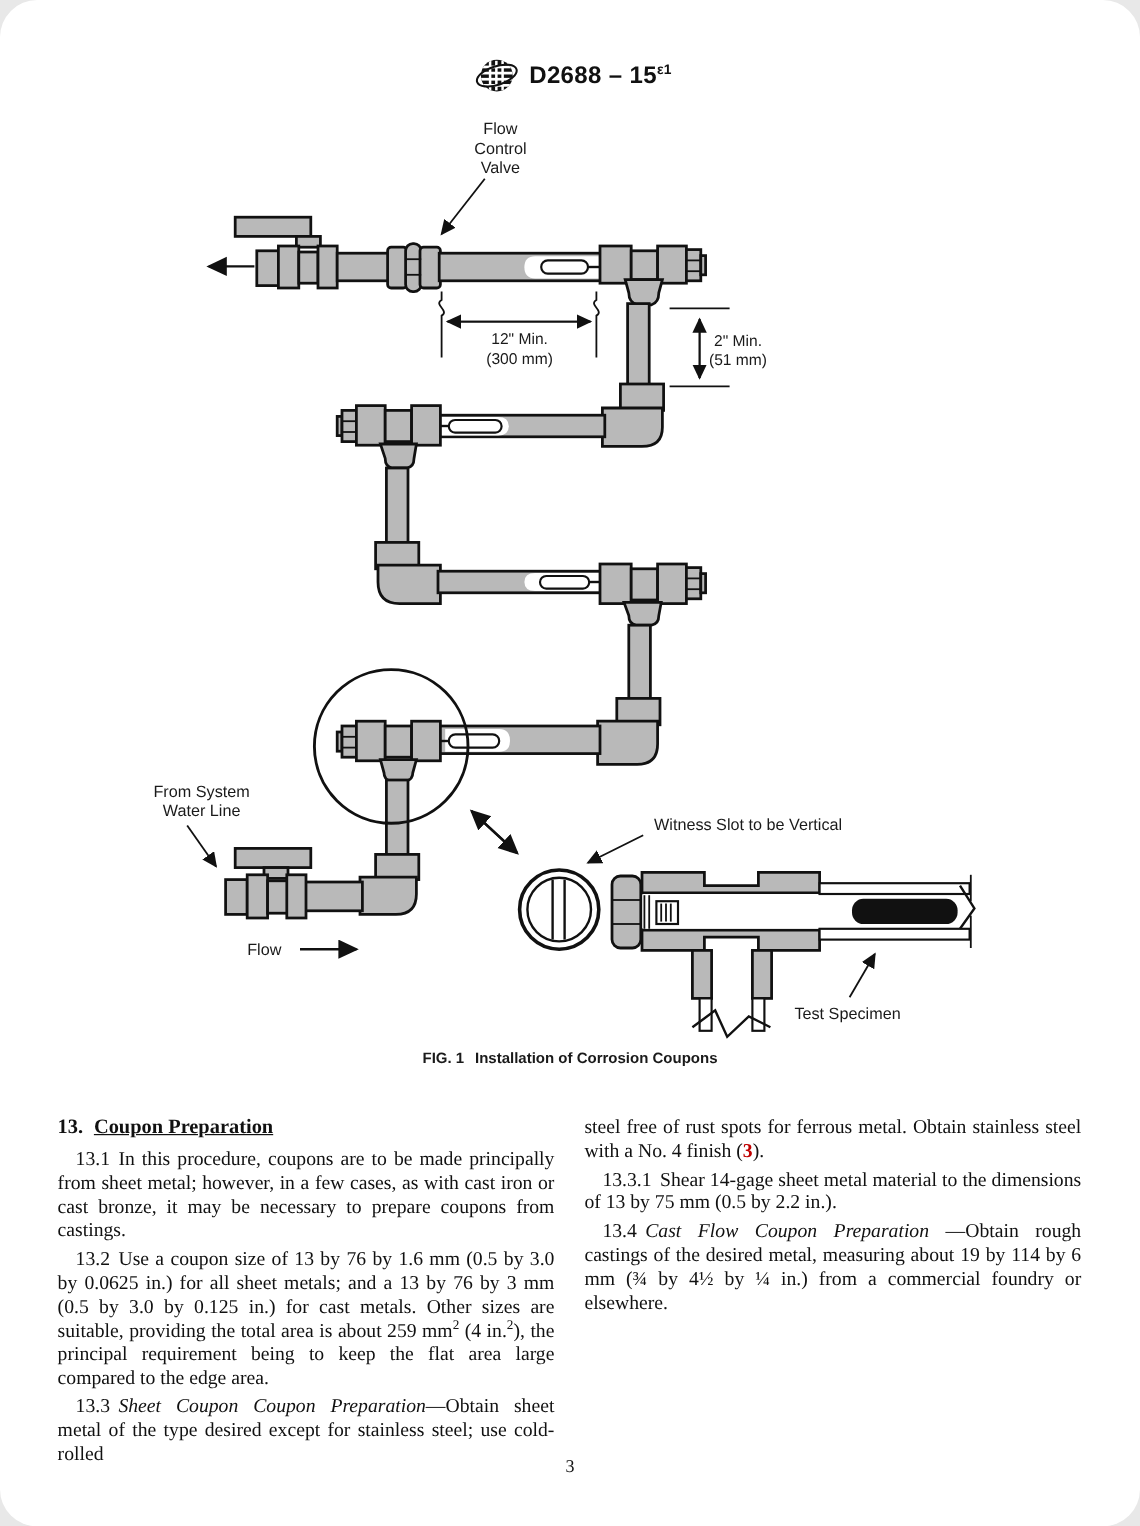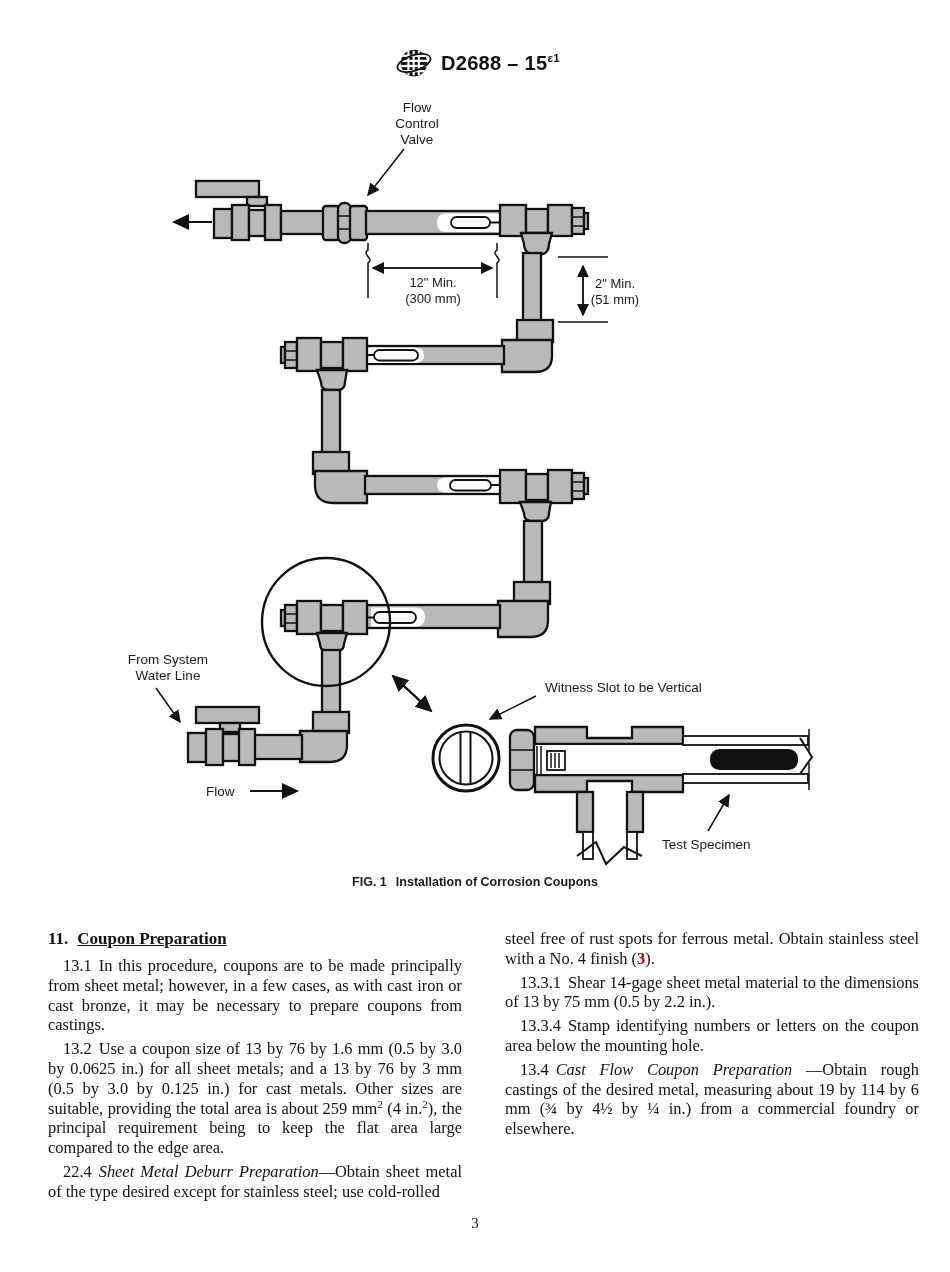--- a/index.html
+++ b/index.html
@@ -1,17 +1,17 @@
 <!DOCTYPE html>
 <html><head>
 <meta charset="utf-8">
 <style>
   html,body{margin:0;padding:0;background:#e8e8e8;}
   .page{position:relative;width:950px;height:1272px;background:#ffffff;margin:0 auto;overflow:hidden;
-        font-family:"Liberation Serif",serif;color:#111;}
+        font-family:"Liberation Serif",serif;color:#111;border-radius:31px;}
   
   .hdr-logo{position:absolute;left:396px;top:45px;width:36px;height:36px;}
   .hdr-designation{position:absolute;left:441px;top:52px;font-family:"Liberation Sans",sans-serif;
         font-weight:bold;font-size:20px;letter-spacing:.3px;}
   .hdr-designation sup{font-size:11.5px;vertical-align:super;line-height:0;}
   
   .fig-svg{position:absolute;left:0;top:0;width:950px;height:900px;}
   .pipe{fill:#b9b9b9;stroke:#111;stroke-width:2.3;}
   .wht{fill:#ffffff;stroke:#111;stroke-width:1.8;}
   .whtnostroke{fill:#ffffff;stroke:none;}
@@ -19,21 +19,21 @@
   .ln2{stroke:#111;stroke-width:2;fill:none;}
   .lbl{font-family:"Liberation Sans",sans-serif;font-size:13.5px;fill:#1a1a1a;}
   .dim{font-family:"Liberation Sans",sans-serif;font-size:13px;fill:#1a1a1a;}
   
   .fig-caption{position:absolute;left:0;top:875px;width:950px;text-align:center;
         font-family:"Liberation Sans",sans-serif;font-weight:bold;font-size:12.5px;color:#1a1a1a;}
   .fig-caption .cap-title{margin-left:9px;}
   
   .col{position:absolute;top:929px;width:414px;font-size:16.4px;line-height:19.8px;text-align:justify;}
   .col-left{left:48px;}
-  .col-right{left:505px;}
+  .col-right{left:487px;}
   .sec-heading{font-weight:bold;font-size:17px;line-height:20px;text-align:left;margin:0 0 7px 0;}
   .sec-heading .h-title{margin-left:9px;text-decoration:underline;}
   .para{margin:4px 0 0 0;text-indent:15px;}
   .para.first{margin-top:0;font-family:Liberation Serif, serif;}
   .para.noindent{text-indent:0;margin-top:0;}
   .num{margin-right:7px;}
   .i{font-style:italic;}
   .sup{vertical-align:super;font-size:11px;line-height:0;}
   .ref{color:#c00000;font-weight:bold;}
   
@@ -272,28 +272,27 @@
 
     <g>
       <text class="lbl" x="662" y="849">Test Specimen</text>
       <line class="ln" x1="708" y1="831" x2="729" y2="795" marker-end="url(#ah)"></line>
     </g>
   </svg>
 
   <div class="fig-caption"><span>FIG. 1</span><span class="cap-title">Installation of Corrosion Coupons</span></div>
 
   <div class="col col-left">
-    <div class="sec-heading"><span>11.</span><span class="h-title">Coupon Preparation</span></div>
+    <div class="sec-heading"><span>13.</span><span class="h-title">Coupon Preparation</span></div>
     <p class="para first"><span class="num">13.1</span><span>In this procedure, coupons are to be made principally from sheet metal; however, in a few cases, as with cast iron or cast bronze, it may be necessary to prepare coupons from castings.</span></p>
     <p class="para"><span class="num">13.2</span><span>Use a coupon size of 13 by 76 by 1.6 mm (0.5 by 3.0 by 0.0625 in.) for all sheet metals; and a 13 by 76 by 3 mm (0.5 by 3.0 by 0.125 in.) for cast metals. Other sizes are suitable, providing the total area is about 259 mm</span><span class="sup">2</span><span> (4 in.</span><span class="sup">2</span><span>), the principal requirement being to keep the flat area large compared to the edge area.</span></p>
-    <p class="para"><span class="num">22.4</span><span class="i">Sheet Metal Deburr Preparation</span><span>—Obtain sheet metal of the type desired except for stainless steel; use cold-rolled</span></p>
+    <p class="para"><span class="num">13.3</span><span class="i">Sheet Coupon Coupon Preparation</span><span>—Obtain sheet metal of the type desired except for stainless steel; use cold-rolled</span></p>
   </div>
 
   <div class="col col-right">
     <p class="para noindent"><span>steel free of rust spots for ferrous metal. Obtain stainless steel with a No. 4 finish (</span><span class="ref">3</span><span>).</span></p>
     <p class="para"><span class="num">13.3.1</span><span>Shear 14-gage sheet metal material to the dimensions of 13 by 75 mm (0.5 by 2.2 in.).</span></p>
-    <p class="para"><span class="num">13.3.4</span><span>Stamp identifying numbers or letters on the coupon area below the mounting hole.</span></p>
     <p class="para"><span class="num">13.4</span><span class="i">Cast Flow Coupon Preparation</span><span> —Obtain rough castings of the desired metal, measuring about 19 by 114 by 6 mm (¾ by 4½ by ¼ in.) from a commercial foundry or elsewhere.</span></p>
   </div>
 
   <div class="page-number">3</div>
 
 </div>
 
 </body></html>

